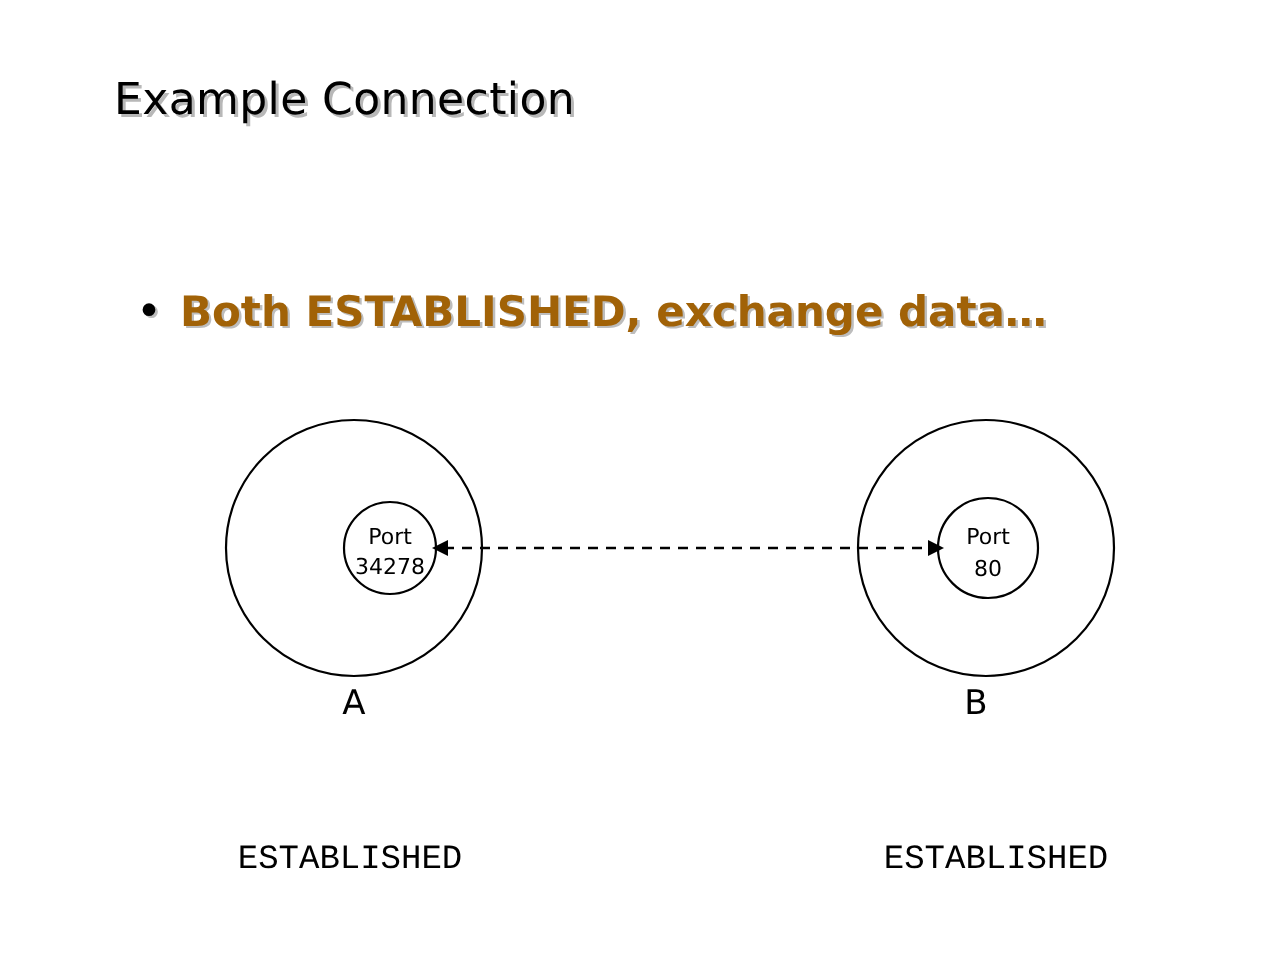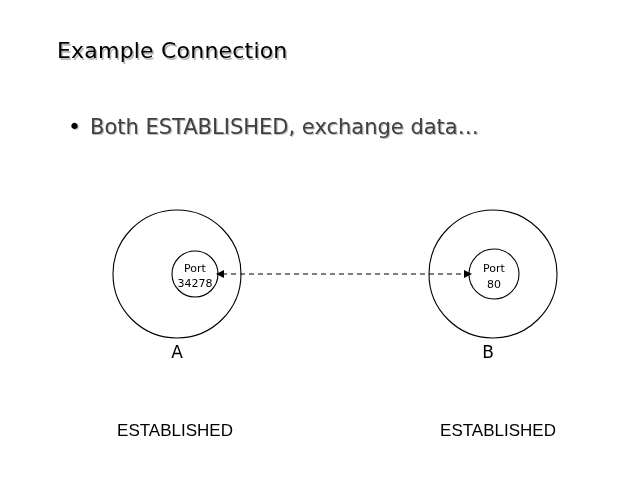--- a/index.html
+++ b/index.html
@@ -43,24 +43,25 @@
   #bullet-marker {
     font-size: 22px;
     line-height: 28px;
     margin-right: 9px;
     color: #000000;
     text-shadow: 1.2px 1.2px 0 #bdbdbd;
   }
   #bullet-text {
     font-family: "DejaVu Sans", sans-serif;
     font-size: 21px;
-    font-weight: 400;
+    font-weight: 700;
     line-height: 28px;
-    color: #404040;
+    color: #a16207;
     text-shadow: 1.2px 1.2px 0 #bdbdbd;
+    margin-top: 29px;
   }
 
   
   #diagram {
     position: absolute;
     left: 0;
     top: 0;
     width: 640px;
     height: 480px;
   }
@@ -71,21 +72,21 @@
     font-weight: 400;
     color: #000000;
     text-align: center;
     width: 60px;
   }
   #host-a-label { left: 147px; top: 342px; }
   #host-b-label { left: 458px; top: 342px; }
 
   .state-label {
     position: absolute;
-    font-family: Liberation Sans, sans-serif;
+    font-family: Liberation Mono, monospace;
     font-size: 17px;
     font-weight: 400;
     color: #000000;
     text-align: center;
     width: 220px;
   }
   #state-a-label { left: 65px; top: 421px; }
   #state-b-label { left: 388px; top: 421px; }
 
   .port-text {

